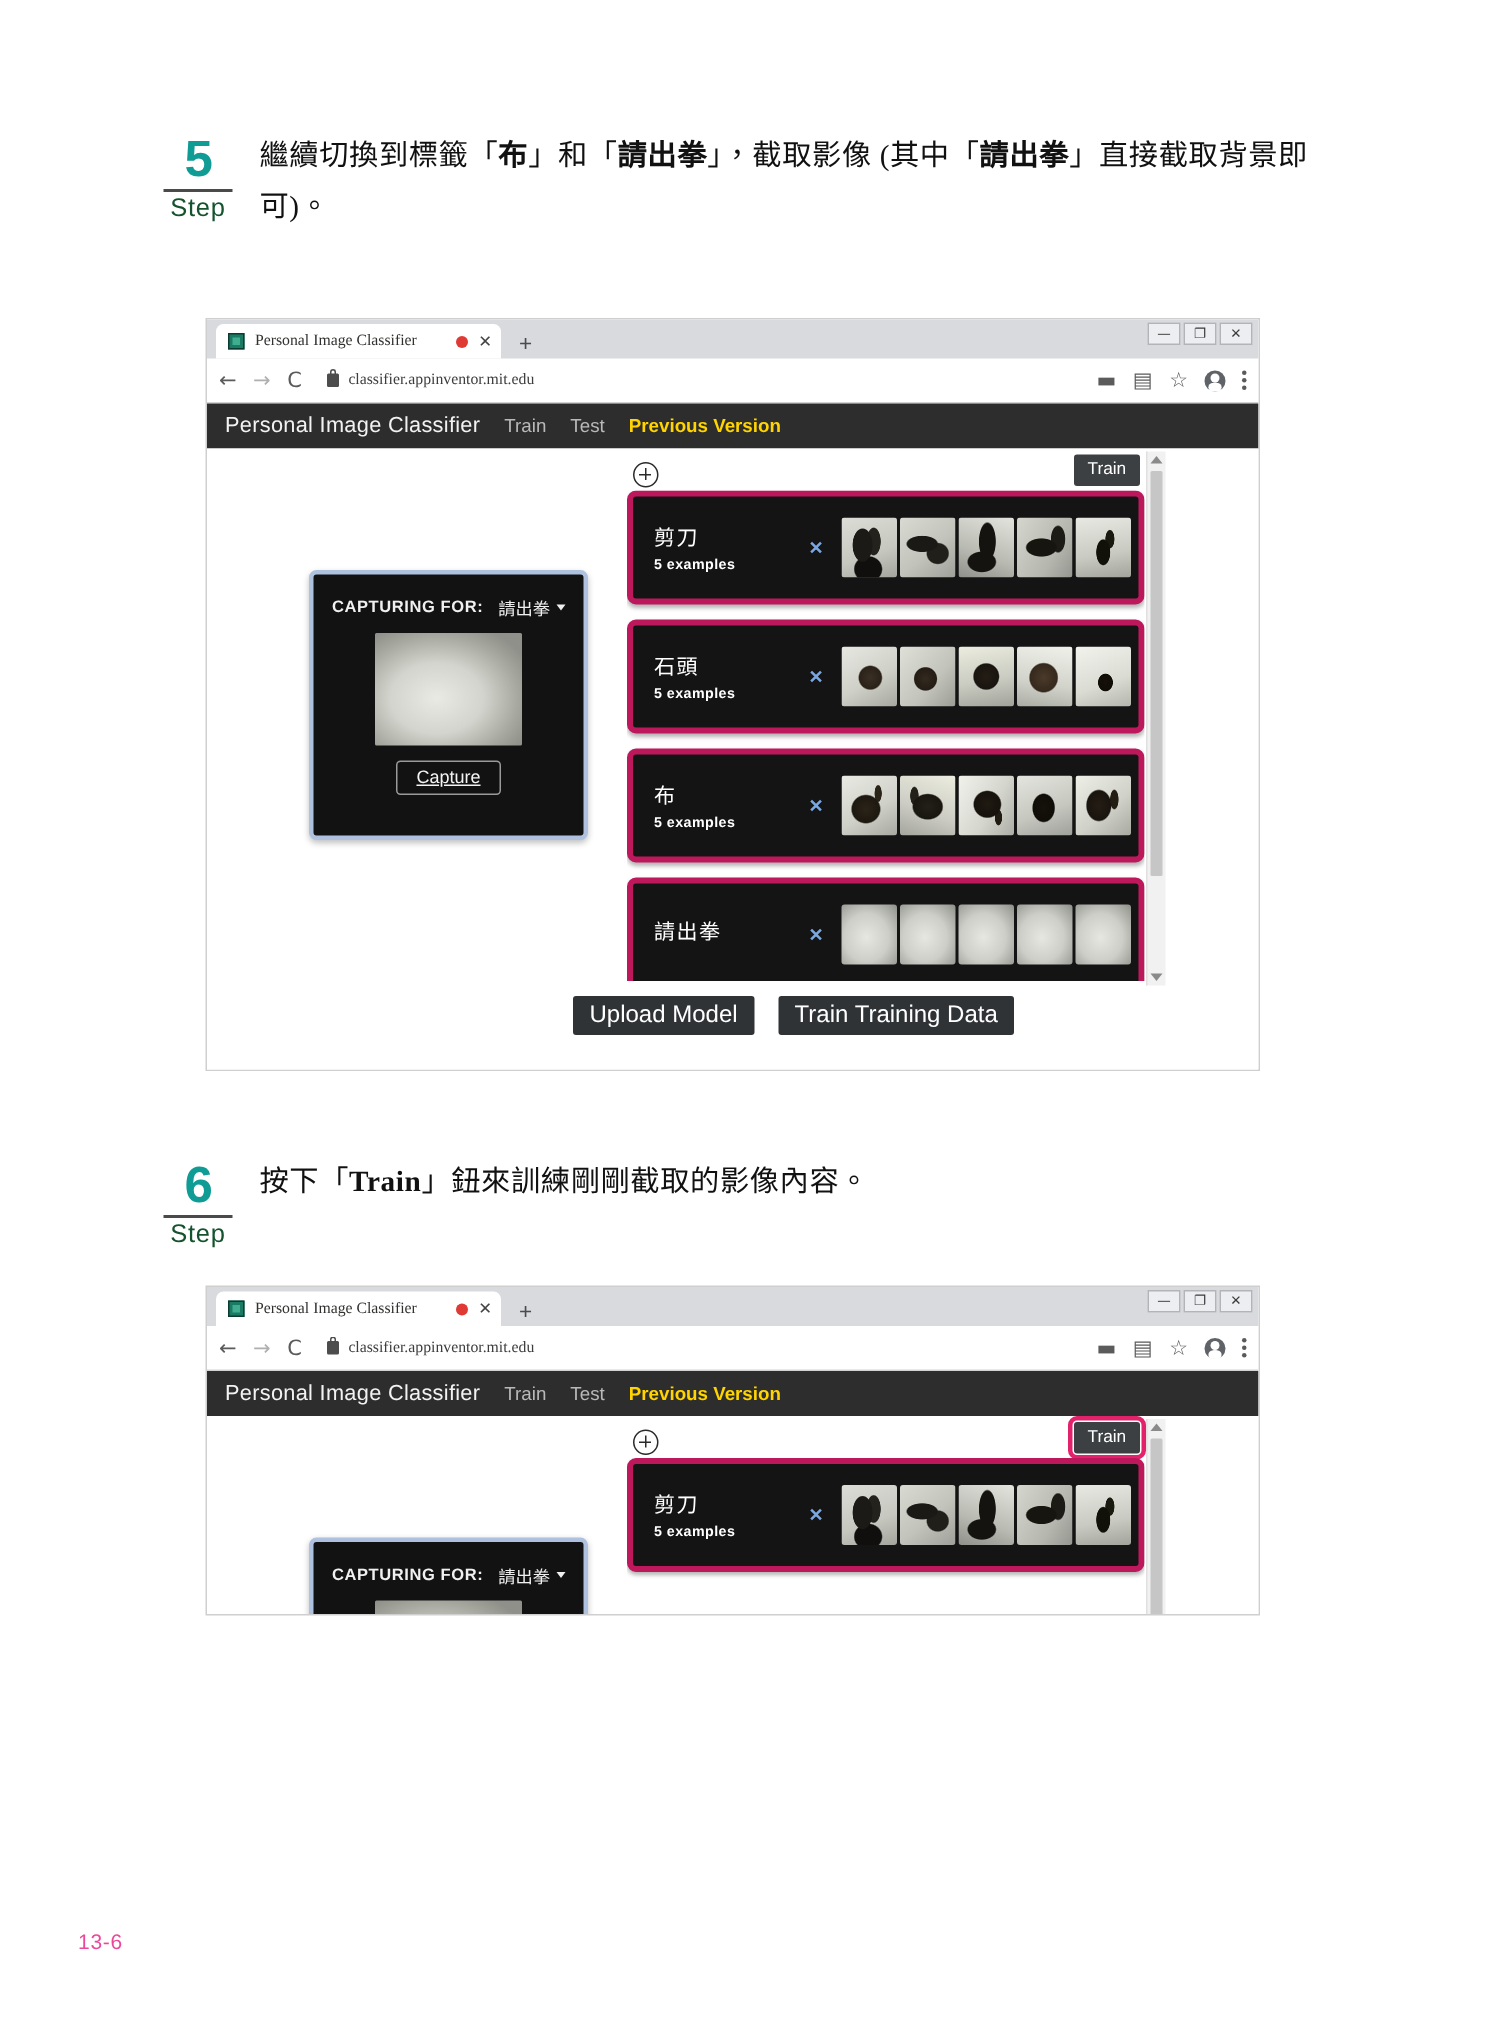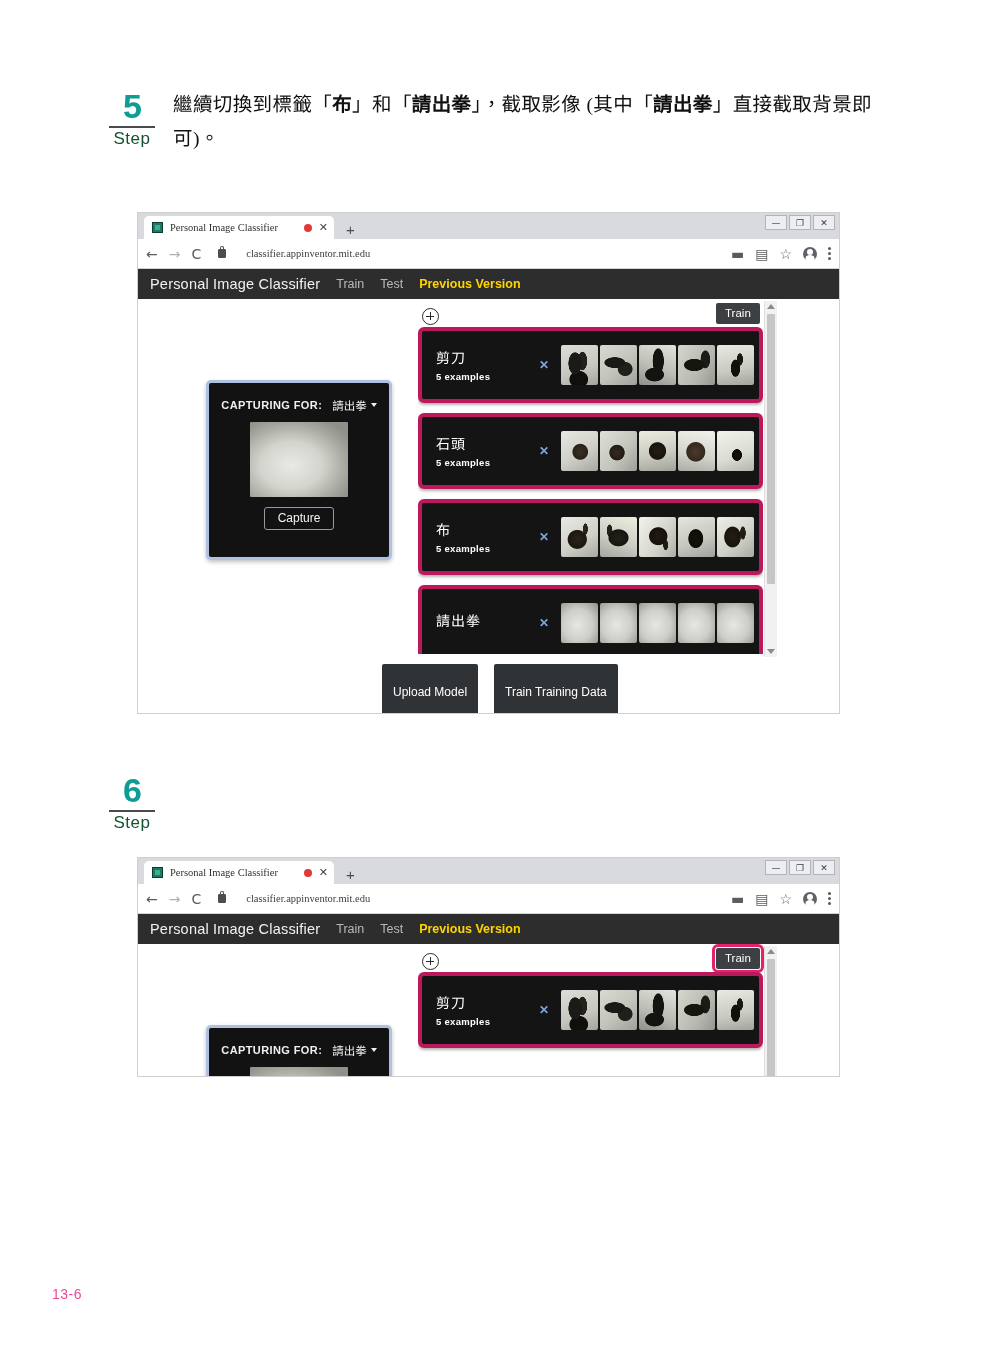--- a/index.html
+++ b/index.html
@@ -147,21 +147,21 @@
     font-size: 14px;
     color: #5b5b5b;
     line-height: 14px;
     user-select: none;
   }
   .navicon.dim { color: #b0b0b0; }
   .urlbox {
     flex: 1;
     display: flex;
     align-items: center;
-    gap: 20px;
+    gap: 6px;
     font-family: "Liberation Serif", serif;
     font-size: 10.5px;
     color: #3d3d3d;
     padding-left: 6px;
   }
   .lock {
     width: 6px; height: 7px;
     border: 1.4px solid #4d4d4d;
     border-radius: 1px;
     position: relative;
@@ -271,20 +271,21 @@
     width: 70px; height: 23px;
     background: transparent;
     border: 1px solid #9a9a9a;
     border-radius: 3px;
     color: #f3f3f3;
     font-family: "Liberation Sans", sans-serif;
     font-size: 12px;
     line-height: 21px;
     text-align: center;
     box-sizing: border-box;
+    text-decoration: underline;
   }
 
   
   .cardcol {
     position: absolute;
     overflow: hidden;
   }
   .plus-icon {
     position: absolute;
     width: 17px; height: 17px;
@@ -462,22 +463,22 @@
 
   .bottom-actions {
     position: absolute;
     display: flex;
     gap: 16px;
   }
   .dark-btn {
     background: #2f3336;
     color: #ffffff;
     font-family: "Liberation Sans", sans-serif;
-    font-size: 12px;
-    padding: 21px 11px;
+    font-size: 16px;
+    padding: 6px 11px;
     border-radius: 2px;
     line-height: 14px;
   }
 
   .folio {
     position: absolute;
     left: 52px;
     top: 1286px;
     font-family: "Liberation Sans", "DejaVu Sans", sans-serif;
     font-size: 14px;
@@ -632,20 +633,21 @@
 
   </div>
 </div>
 
 <div class="step-block" style="left:105px; top:772px; width:780px;">
   <div class="step-marker">
     <div class="step-num">6</div>
     <div class="step-rule"></div>
     <div class="step-word">Step</div>
   </div>
+  <div class="step-text">按下「<b>Train</b>」鈕來訓練剛剛截取的影像內容。</div>
 </div>
 
 <div class="browser" style="left:137px; top:857px; width:703px; height:220px;">
 
   <div class="tabstrip">
     <div class="tab">
       <span class="favicon"></span>
       <span class="tab-title">Personal Image Classifier</span>
       <span class="tab-rec"></span>
       <span class="tab-close">✕</span>

